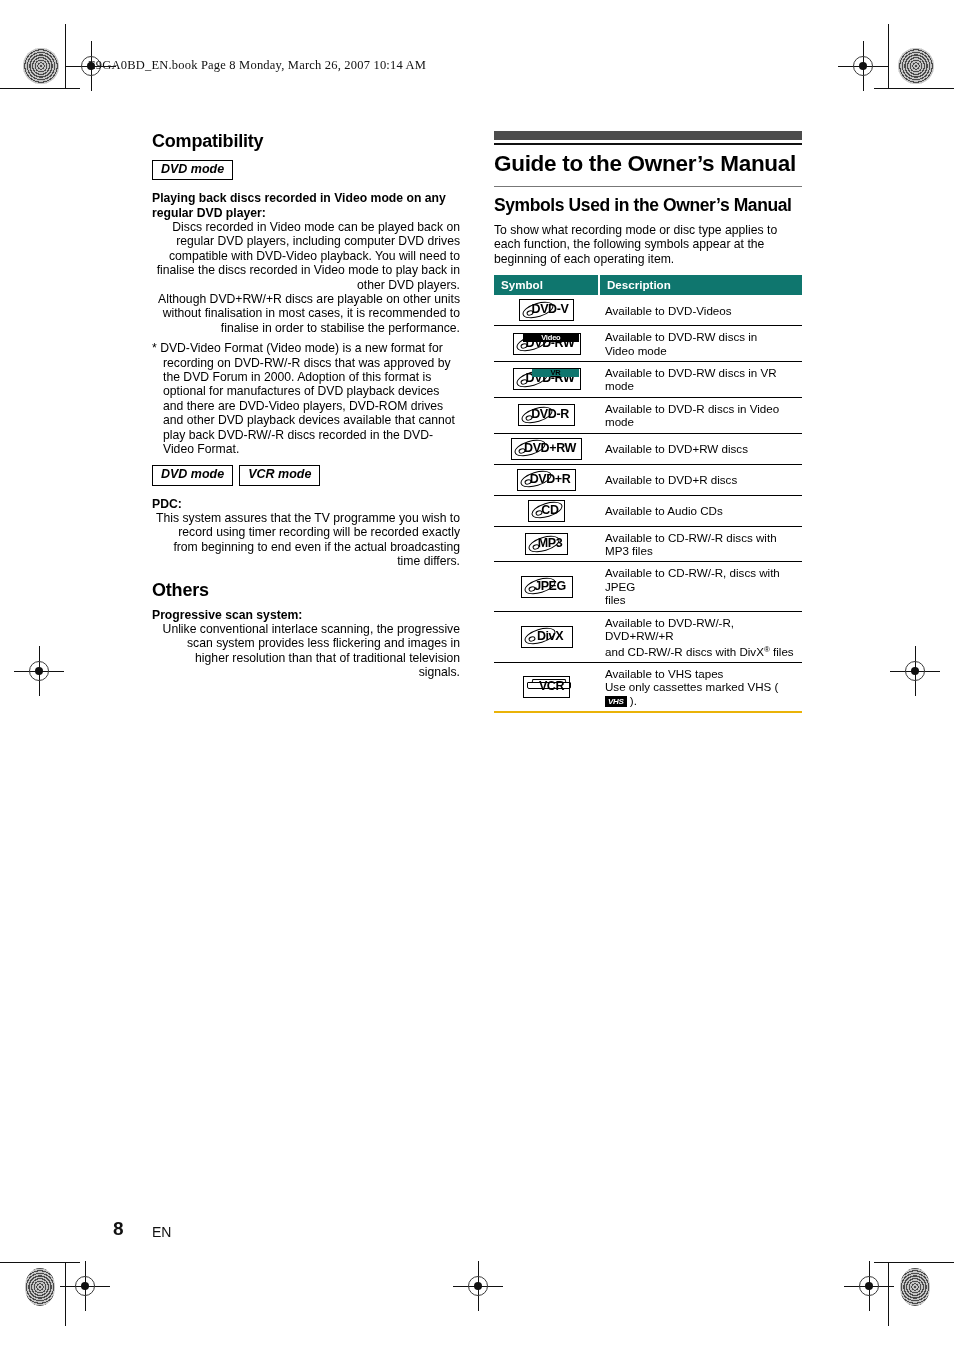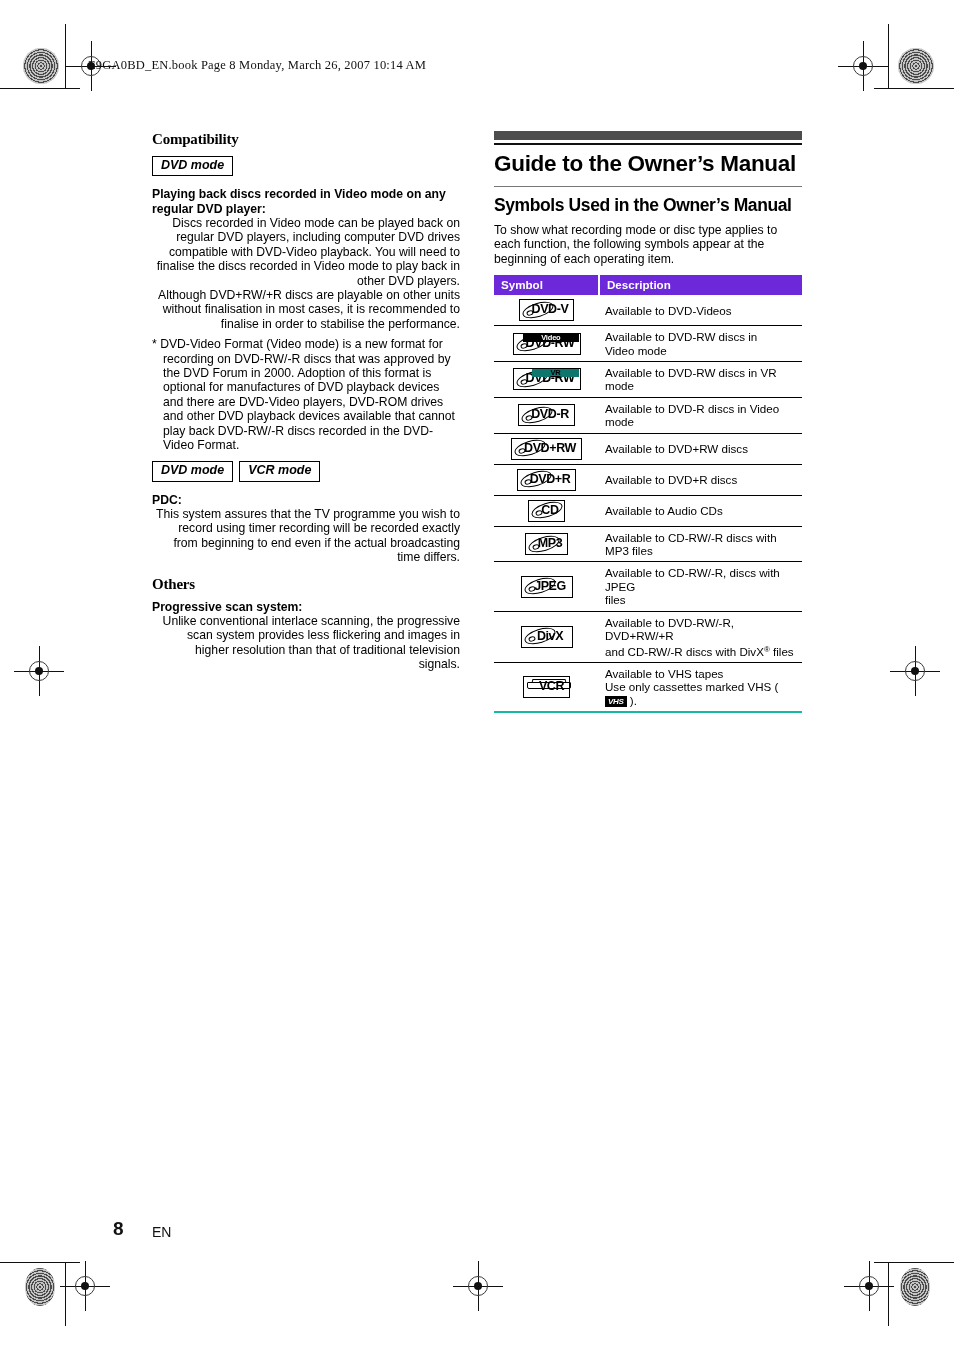--- a/index.html
+++ b/index.html
@@ -27,48 +27,48 @@
   .framerule{position:absolute;background:#111;}
 
   
   .bookhead{position:absolute;left:88px;top:58px;font-family:"Liberation Serif",serif;
       font-size:12.5px;letter-spacing:.2px;white-space:nowrap;color:#111;}
 
   
   .col-left{position:absolute;left:152px;top:131px;width:308px;}
   .col-right{position:absolute;left:494px;top:131px;width:308px;}
 
-  h2.sec{font-size:15px;font-weight:bold;margin:0 0 7px 0;letter-spacing:-.2px;font-family:Liberation Serif, serif;}
+  h2.sec{font-size:18px;font-weight:bold;margin:0 0 7px 0;letter-spacing:-.2px;}
   .modebox{display:inline-block;border:1.6px solid #000;padding:2px 8px 3px 8px;
       font-size:12.5px;font-weight:bold;line-height:1.05;margin:0 6px 6px 0;}
   .modeline{margin:0 0 5px 0;font-style:italic;}
   p.body{font-size:12.2px;line-height:14.4px;margin:0 0 0 0;text-align:right;}
   p.bodyb{font-size:12.2px;line-height:14.4px;margin:0;font-weight:bold;}
   .foot{font-size:12.2px;line-height:14.4px;margin:6px 0 8px 0;
         padding-left:11px;text-indent:-11px;}
   .gap{height:11px;}
 
   
   .titlebar{height:9px;background:#4d4d4d;margin:0 0 3px 0;}
   .titlerule{height:2px;background:#111;margin:0 0 6px 0;}
   h1.chapter{font-size:22.5px;font-weight:bold;margin:0 0 9px 0;letter-spacing:-.3px;}
   .thinrule{height:1px;background:#777;margin:0 0 8px 0;}
   h2.sub{font-size:17.5px;font-weight:bold;margin:0 0 7px 0;letter-spacing:-.4px;}
   p.intro{font-size:12.2px;line-height:14.4px;margin:0 0 9px 0;}
 
   
   table.symtab{border-collapse:collapse;width:308px;table-layout:fixed;}
-  table.symtab th{background:#6d28d9;color:#fff;font-size:11.6px;font-weight:bold;
+  table.symtab th{background:#0f766e;color:#fff;font-size:11.6px;font-weight:bold;
       text-align:left;padding:3px 7px 4px 7px;}
   table.symtab th.c1{width:90px;}
   table.symtab td{border-bottom:1px solid #000;padding:4px 6px 4px 6px;
       vertical-align:middle;}
   table.symtab td.c1{width:90px;text-align:center;border-right:none;}
   table.symtab td.c2{font-size:11.6px;line-height:13.4px;}
-  table.symtab tr:last-child td{border-bottom:2px solid #14b8a6;}
+  table.symtab tr:last-child td{border-bottom:2px solid #eab308;}
   .hdrrow th.c1{border-right:2px solid #fff;}
 
   
   .badge{position:relative;display:inline-block;border:1.4px solid #000;
       background:#fff;padding:1px 5px 2px 5px;min-width:40px;height:17px;
       box-sizing:content-box;}
   .badge .lbl{position:relative;z-index:2;font-size:12.5px;font-weight:bold;
       line-height:17px;letter-spacing:-.4px;display:block;text-align:center;
       padding-left:7px;white-space:nowrap;}
   .badge .disc{position:absolute;left:2px;top:2.5px;width:30px;height:12px;

